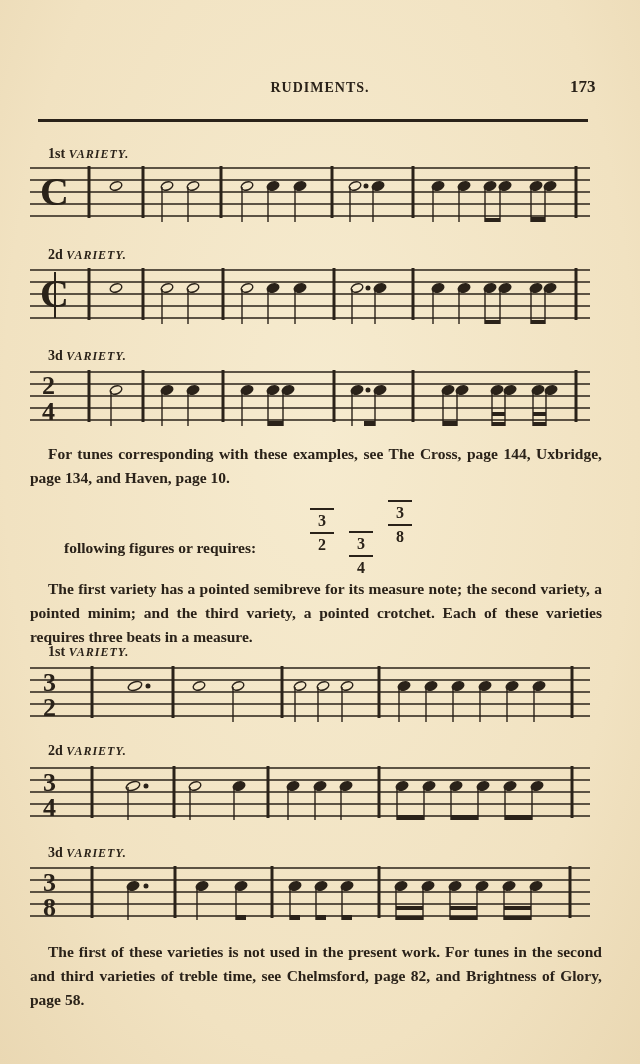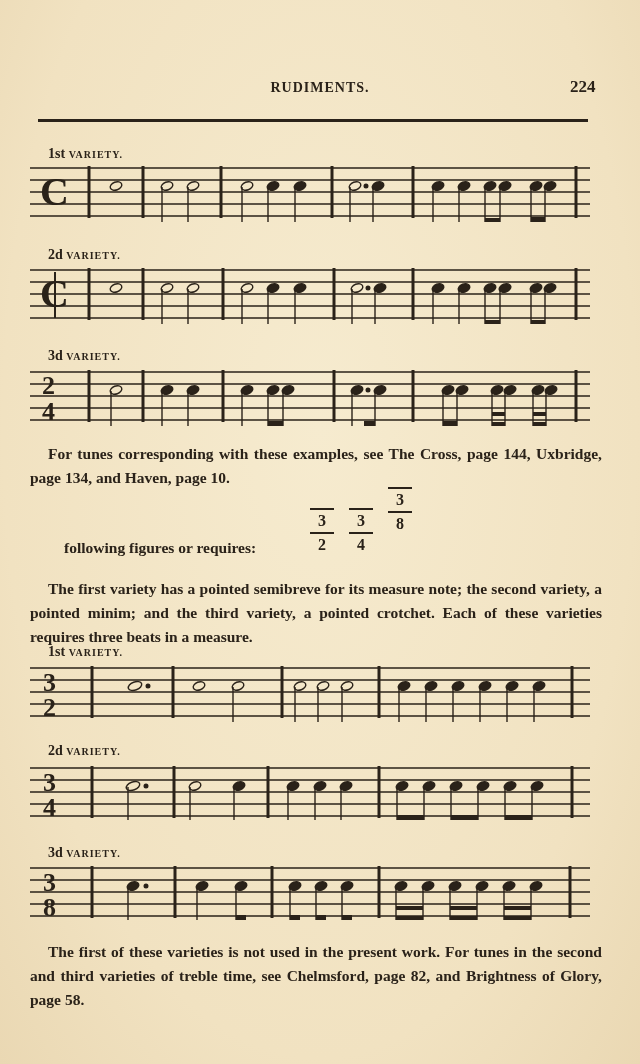--- a/index.html
+++ b/index.html
@@ -5,37 +5,37 @@
   html,body{margin:0;padding:0;}
   body{width:640px;height:1064px;background:#f3e6c6;position:relative;overflow:hidden;
        font-family:"Liberation Serif","DejaVu Serif",serif;color:#2a2219;}
   .page{position:absolute;left:0;top:0;width:640px;height:1064px;
         background:radial-gradient(ellipse at 50% 40%,#f6ebcf 0%,#f1e2c1 70%,#ead8b3 100%);}
   .running-head{position:absolute;top:80px;left:0;width:640px;text-align:center;
         font-weight:bold;font-size:14px;letter-spacing:1px;font-family:Liberation Serif, serif;}
   .page-num{position:absolute;top:77px;left:570px;font-size:17px;font-weight:bold;}
   .head-rule{position:absolute;top:119px;left:38px;width:550px;height:3px;background:#2a2219;}
   .label{position:absolute;left:48px;font-size:14px;font-weight:bold;}
-  .label .sc{font-size:10px;letter-spacing:1px;}
+  .label .sc{font-size:12px;letter-spacing:1px;font-style:italic;}
   .para{position:absolute;left:30px;width:572px;font-size:15.5px;font-weight:bold;line-height:24px;
         text-align:justify;}
   .para.indent{text-indent:18px;}
   svg{position:absolute;left:0;}
   .triple-text{position:absolute;font-size:15.5px;font-weight:bold;}
   .frac{position:absolute;font-size:16px;font-weight:bold;text-align:center;width:22px;line-height:22px;}
   .frac .bar{display:block;height:2px;background:#2a2219;margin:0 -1px;}
   .frac .topbar{display:block;height:2px;background:#2a2219;margin:0 -1px 0 -1px;}
 </style>
 </head>
 <body>
 
 <div class="page">
 
   <div class="running-head">RUDIMENTS.</div>
-  <div class="page-num">224</div>
+  <div class="page-num">173</div>
   <div class="head-rule"></div>
 
   <div class="label" style="top:146px">
     <span>1st</span>
     <span class="sc">VARIETY.</span>
   </div>
   <div class="label" style="top:247px">
     <span>2d</span>
     <span class="sc">VARIETY.</span>
   </div>
@@ -322,27 +322,27 @@
   <div class="para indent" style="top:442px">For tunes corresponding with these examples, see The Cross, page 144, Uxbridge, page 134, and Haven, page 10.</div>
 
   <div class="triple-text" style="left:64px;top:539px">following figures or requires:</div>
 
   <div class="frac" style="left:311px;top:508px">
     <span class="topbar"></span>
     <span>3</span>
     <span class="bar"></span>
     <span>2</span>
   </div>
-  <div class="frac" style="left:350px;top:508px">
+  <div class="frac" style="left:350px;top:531px">
     <span class="topbar"></span>
     <span>3</span>
     <span class="bar"></span>
     <span>4</span>
   </div>
-  <div class="frac" style="left:389px;top:487px">
+  <div class="frac" style="left:389px;top:500px">
     <span class="topbar"></span>
     <span>3</span>
     <span class="bar"></span>
     <span>8</span>
   </div>
 
   <div class="para indent" style="top:577px">The first variety has a pointed semibreve for its measure note; the second variety, a pointed minim; and the third variety, a pointed crotchet. Each of these varieties requires three beats in a measure.</div>
 
   <div class="label" style="top:644px">
     <span>1st</span>

